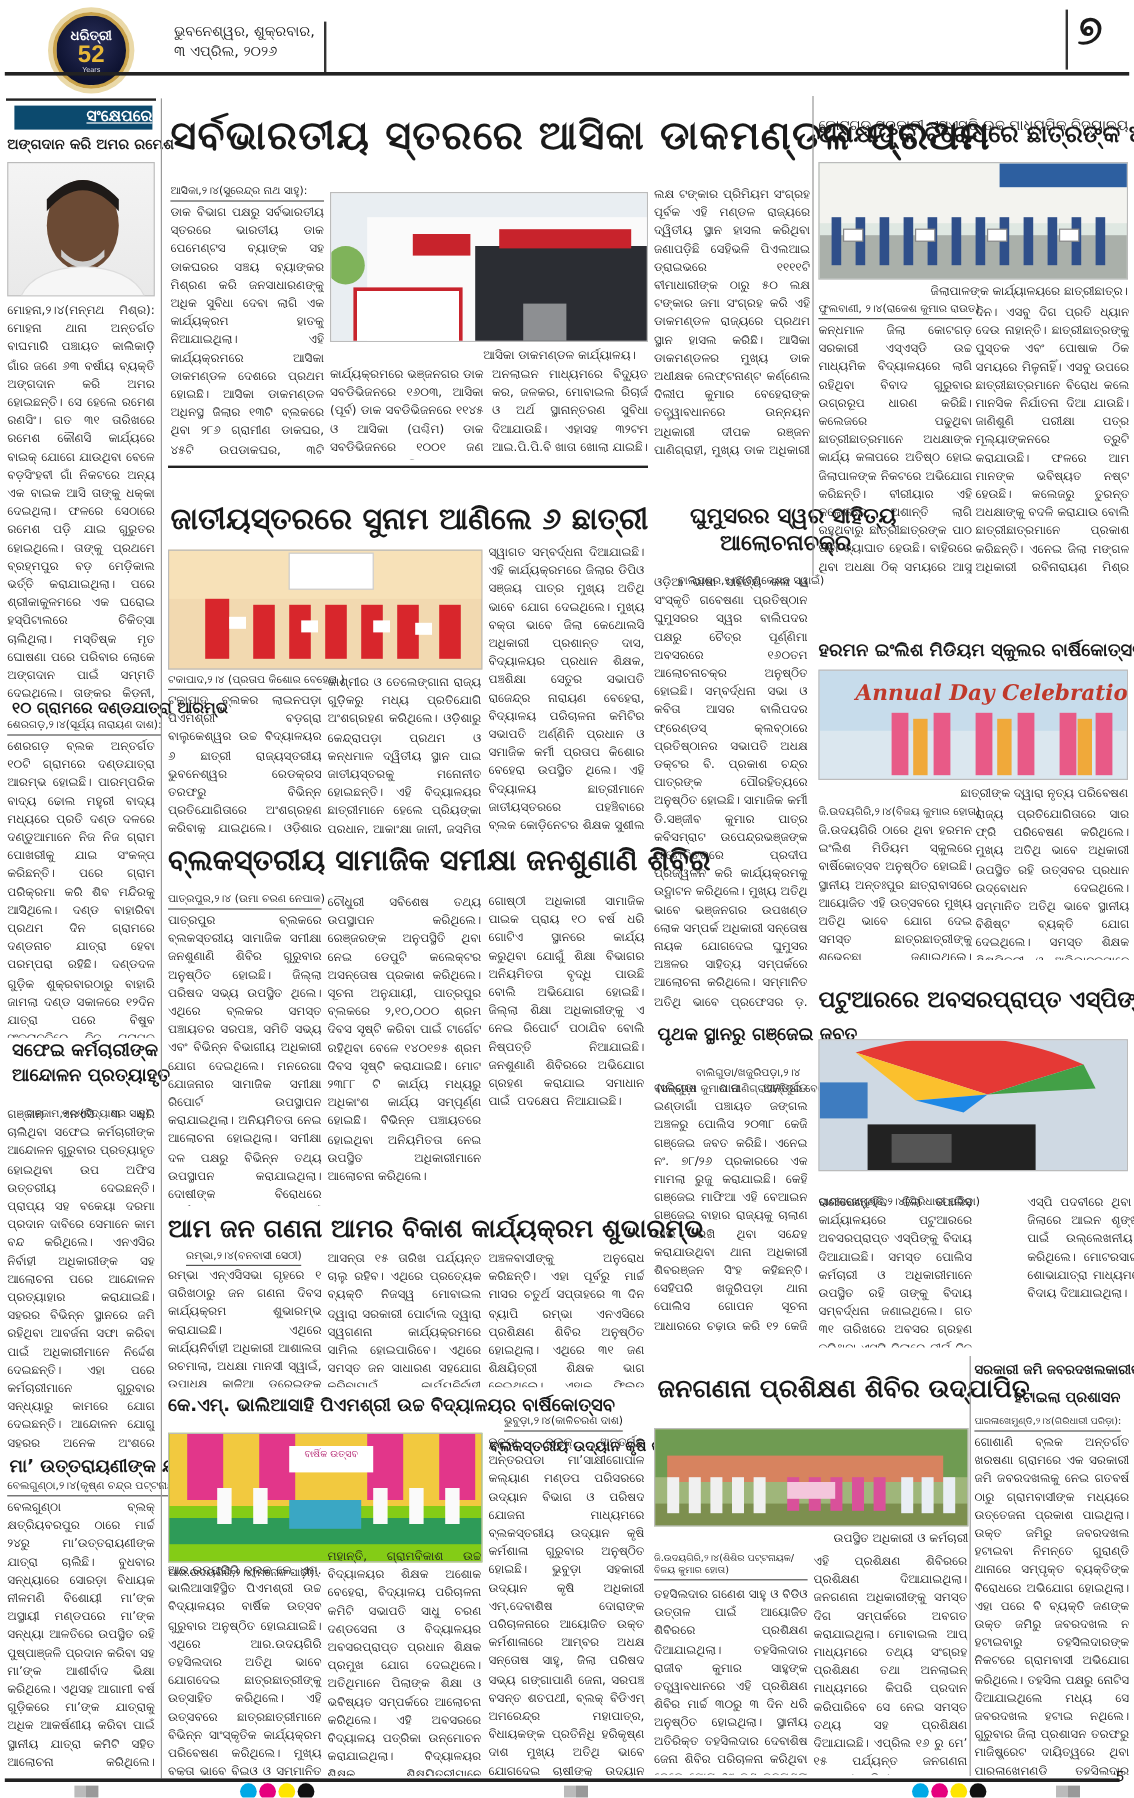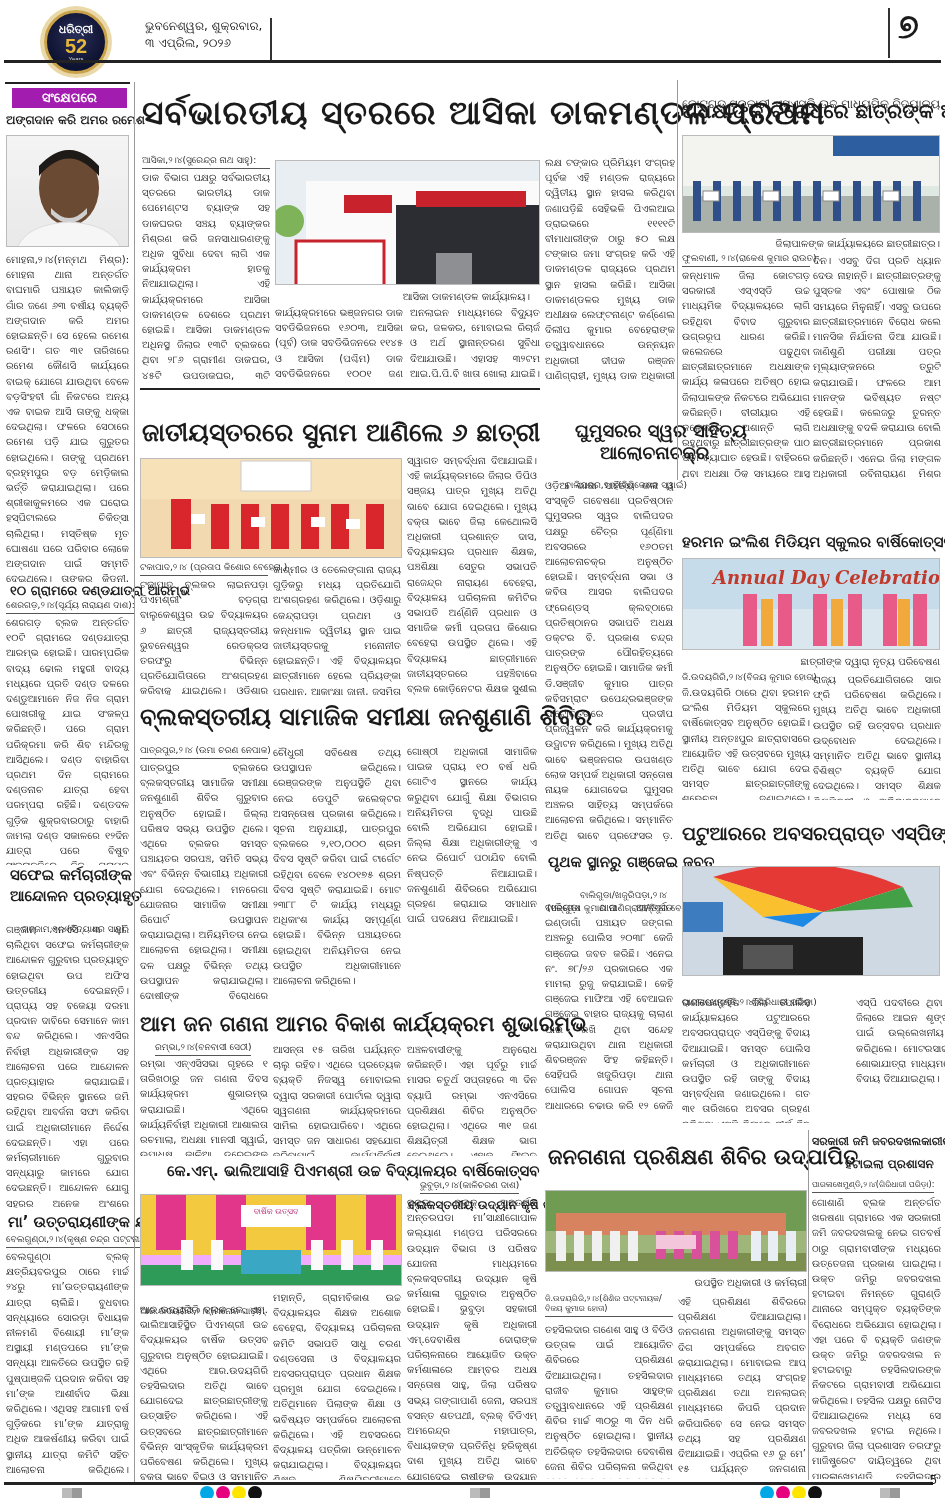--- a/index.html
+++ b/index.html
@@ -9,21 +9,21 @@
   .logo { left: 30px; top: 8px; width: 95px; height: 72px; }
   .logo-ring { position:absolute; left:14px; top:2px; width:64px; height:64px; border-radius:50%; background: radial-gradient(circle at 50% 40%, #2a2f5a, #0d1230 70%); border: 3px solid #c9a24a; box-shadow: 0 0 0 4px #ead9a8; display:flex; flex-direction:column; align-items:center; justify-content:center; }
   .logo-name { color:#fff; font-size:11px; font-weight:bold; }
   .logo-num { color:#e8b838; font-size:20px; font-weight:bold; line-height:20px; font-family:"Liberation Sans", sans-serif; }
   .logo-years { color:#ddd; font-size:6px; font-family:"Liberation Sans", sans-serif; }
   .dateline { left: 145px; top: 18px; font-size: 12px; line-height: 17px; }
   .header-vbar { left: 270px; top: 18px; width: 2px; height: 42px; background:#333; }
   .header-vbar2 { left: 888px; top: 8px; width: 2px; height: 50px; background:#333; }
   .page-num { left: 898px; top: 6px; font-size: 34px; font-weight: bold; }
   .section-rule { background:#222; height:2px; }
-  .brief-tag { left: 12px; top: 88px; width: 115px; height: 20px; background:#a21caf; color:#fff; font-weight:bold; font-size:13px; text-align:center; line-height:20px; }
+  .brief-tag { left: 12px; top: 88px; width: 115px; height: 20px; background:#0c4a6e; color:#fff; font-weight:bold; font-size:13px; text-align:right; line-height:20px;text-decoration:underline; }
   .brief-rule { left: 5px; top: 82px; width: 125px; height:2px; background:#222; }
   .headline-xl { font-size: 34px; font-weight: bold; letter-spacing: 1px; white-space: nowrap; }
   .headline-l { font-size: 22px; font-weight: bold; white-space: nowrap; }
   .headline-m { font-size: 17px; font-weight: bold; white-space: nowrap; }
   .headline-s { font-size: 13px; font-weight: bold; white-space: nowrap; }
   .subhead { font-size: 12px; white-space: nowrap; margin-top: 16px; }
   .byline { font-size: 10px; border-bottom: 1px solid #555; padding-bottom: 2px; white-space: nowrap; }
   .body-text { font-size: 10px; line-height: 15.2px; text-align: justify; overflow: hidden; color:#222; }
   .caption { font-size: 10px; text-align: right; white-space: nowrap; }
   .photo { overflow: hidden; border: 1px solid #bbb; }
@@ -217,22 +217,22 @@
 <div class="abs subhead" style="left:682px;top:981px;font-size:9px;">ପାରଳାଖେମୁଣ୍ଡି,୨।୪(ଗିରିଧାରୀ ପରିଡ଼ା)</div>
 <div class="abs body-text" style="left:682px;top:995px;width:128px;height:128px;">ରାଣୀପେଣ୍ଟହିତ ଜିଲା ପୋଲିସ କାର୍ଯ୍ୟାଳୟରେ ପଟୁଆରରେ ଅବସରପ୍ରାପ୍ତ ଏସ୍ପିଙ୍କୁ ବିଦାୟ ଦିଆଯାଇଛି। ସମସ୍ତ ପୋଲିସ କର୍ମଚାରୀ ଓ ଅଧିକାରୀମାନେ ଉପସ୍ଥିତ ରହି ତାଙ୍କୁ ବିଦାୟ ସମ୍ବର୍ଦ୍ଧନା ଜଣାଇଥିଲେ। ଗତ ୩୧ ତାରିଖରେ ଅବସର ଗ୍ରହଣ କରିଥିବା ଏସ୍ପି ଜିଲାରେ ଦୀର୍ଘ ଦିନ ଧରି ସେବା ଯୋଗାଇଥିଲେ।</div>
 <div class="abs body-text" style="left:844px;top:995px;width:128px;height:128px;margin-left:12px;">ଏସ୍ପି ପଦବୀରେ ଥିବା ସମୟରେ ଜିଲାରେ ଆଇନ ଶୃଙ୍ଖଳା ରକ୍ଷା ପାଇଁ ଉଲ୍ଲେଖନୀୟ କାର୍ଯ୍ୟ କରିଥିଲେ। ମୋଟରସାଇକେଲ ଓ ଶୋଭାଯାତ୍ରା ମାଧ୍ୟମରେ ତାଙ୍କୁ ବିଦାୟ ଦିଆଯାଇଥିଲା।</div>
 
 <div class="abs headline-l" style="left:140px;top:1012px;font-size:21px;">ଆମ ଜନ ଗଣନା ଆମର ବିକାଶ କାର୍ଯ୍ୟକ୍ରମ ଶୁଭାରମ୍ଭ</div>
 <div class="abs byline" style="left:155px;top:1042px;font-size:9px;">ରମ୍ଭା,୨।୪(ବନବାସୀ ସେଠୀ)</div>
 <div class="abs body-text" style="left:140px;top:1056px;width:128px;height:100px;">ରମ୍ଭା ଏନ୍ଏସିସଭା ଗୃହରେ ୧ ତାରିଖଠାରୁ ଜନ ଗଣନା ଦିବସ କାର୍ଯ୍ୟକ୍ରମ ଶୁଭାରମ୍ଭ କରାଯାଇଛି। ଏଥିରେ କାର୍ଯ୍ୟନିର୍ବାହୀ ଅଧିକାରୀ ଆଶାଲତା ରଚମାଲା, ଅଧକ୍ଷା ମାନସୀ ସ୍ୱାଇଁ, ଉପାଧକ୍ଷ କାଳିଆ ଡରେଇଙ୍କ ତତ୍ତ୍ୱାବଧାନରେ ସ୍ୱ ଗଣନା କାର୍ଯ୍ୟକ୍ରମକୁ ଶୁଭାରମ୍ଭ କରିଥିଲେ। ଏହା</div>
 <div class="abs body-text" style="left:273px;top:1042px;width:128px;height:114px;">ଆସନ୍ତା ୧୫ ତାରିଖ ପର୍ଯ୍ୟନ୍ତ ଚାଲୁ ରହିବ। ଏଥିରେ ପ୍ରତ୍ୟେକ ବ୍ୟକ୍ତି ନିଜସ୍ୱ ମୋବାଇଲ ଦ୍ୱାରା ସରକାରୀ ପୋର୍ଟାଲ ଦ୍ୱାରା ସ୍ୱଗଣନା କାର୍ଯ୍ୟକ୍ରମରେ ସାମିଲ ହୋଇପାରିବେ। ଏଥିରେ ସମସ୍ତ ଜନ ସାଧାରଣ ସହଯୋଗ କରିବାପାଇଁ କାର୍ଯ୍ୟନିର୍ବାହୀ ଅଧିକାରୀ ତଥା ଚାର୍ଜ ଅଫିସର ଆଶାଲତା ରଚମାଲା ରମ୍ଭା</div>
 <div class="abs body-text" style="left:407px;top:1042px;width:130px;height:114px;">ଅଞ୍ଚଳବାସୀଙ୍କୁ ଅନୁରୋଧ କରିଛନ୍ତି। ଏହା ପୂର୍ବରୁ ମାର୍ଚ୍ଚ ମାସର ଚତୁର୍ଥ ସପ୍ତାହରେ ୩ ଦିନ ବ୍ୟାପି ରମ୍ଭା ଏନଏସିରେ ପ୍ରଶିକ୍ଷଣ ଶିବିର ଅନୁଷ୍ଠିତ ହୋଇଥିଲା। ଏଥିରେ ୩୧ ଜଣ ଶିକ୍ଷୟିତ୍ରୀ ଶିକ୍ଷକ ଭାଗ ନେଇଥିଲେ। ଏହାକୁ ଫିଲଡ ଟ୍ରେନର ଭାବେ ଡ଼. ସରୋଜ ଦାଶ ଏବଂ ସର୍ବନାମ ଦାଶ ତାଲିମ୍ ପ୍ରଦାନ କରିଥିଲେ।</div>
 
-<div class="abs headline-m" style="left:140px;top:1162px;font-size:15px;margin-left:27px;">କେ.ଏମ୍. ଭାଲିଆସାହି ପିଏମଶ୍ରୀ ଉଚ୍ଚ ବିଦ୍ୟାଳୟର ବାର୍ଷିକୋତ୍ସବ</div>
-<div class="abs photo" style="left:140px;top:1194px;width:262px;height:92px;background:#f0abfc;">
+<div class="abs headline-m" style="left:140px;top:1162px;font-size:15px;">କେ.ଏମ୍. ଭାଲିଆସାହି ପିଏମଶ୍ରୀ ଉଚ୍ଚ ବିଦ୍ୟାଳୟର ବାର୍ଷିକୋତ୍ସବ</div>
+<div class="abs photo" style="left:140px;top:1194px;width:262px;height:108px;background:#84cc16;">
   <svg width="262" height="92" viewBox="0 0 262 92">
     <rect x="0" y="0" width="262" height="60" fill="#f2c93f"></rect>
     <g fill="#e2368a">
         <rect x="15" y="0" width="30" height="55"></rect>
         <rect x="75" y="0" width="30" height="55"></rect>
         <rect x="165" y="0" width="30" height="55"></rect>
         <rect x="225" y="0" width="30" height="55"></rect>
       </g>
     <rect x="100" y="10" width="70" height="22" fill="#fff"></rect>
     <rect x="0" y="70" width="262" height="22" fill="#2e9b58"></rect>

